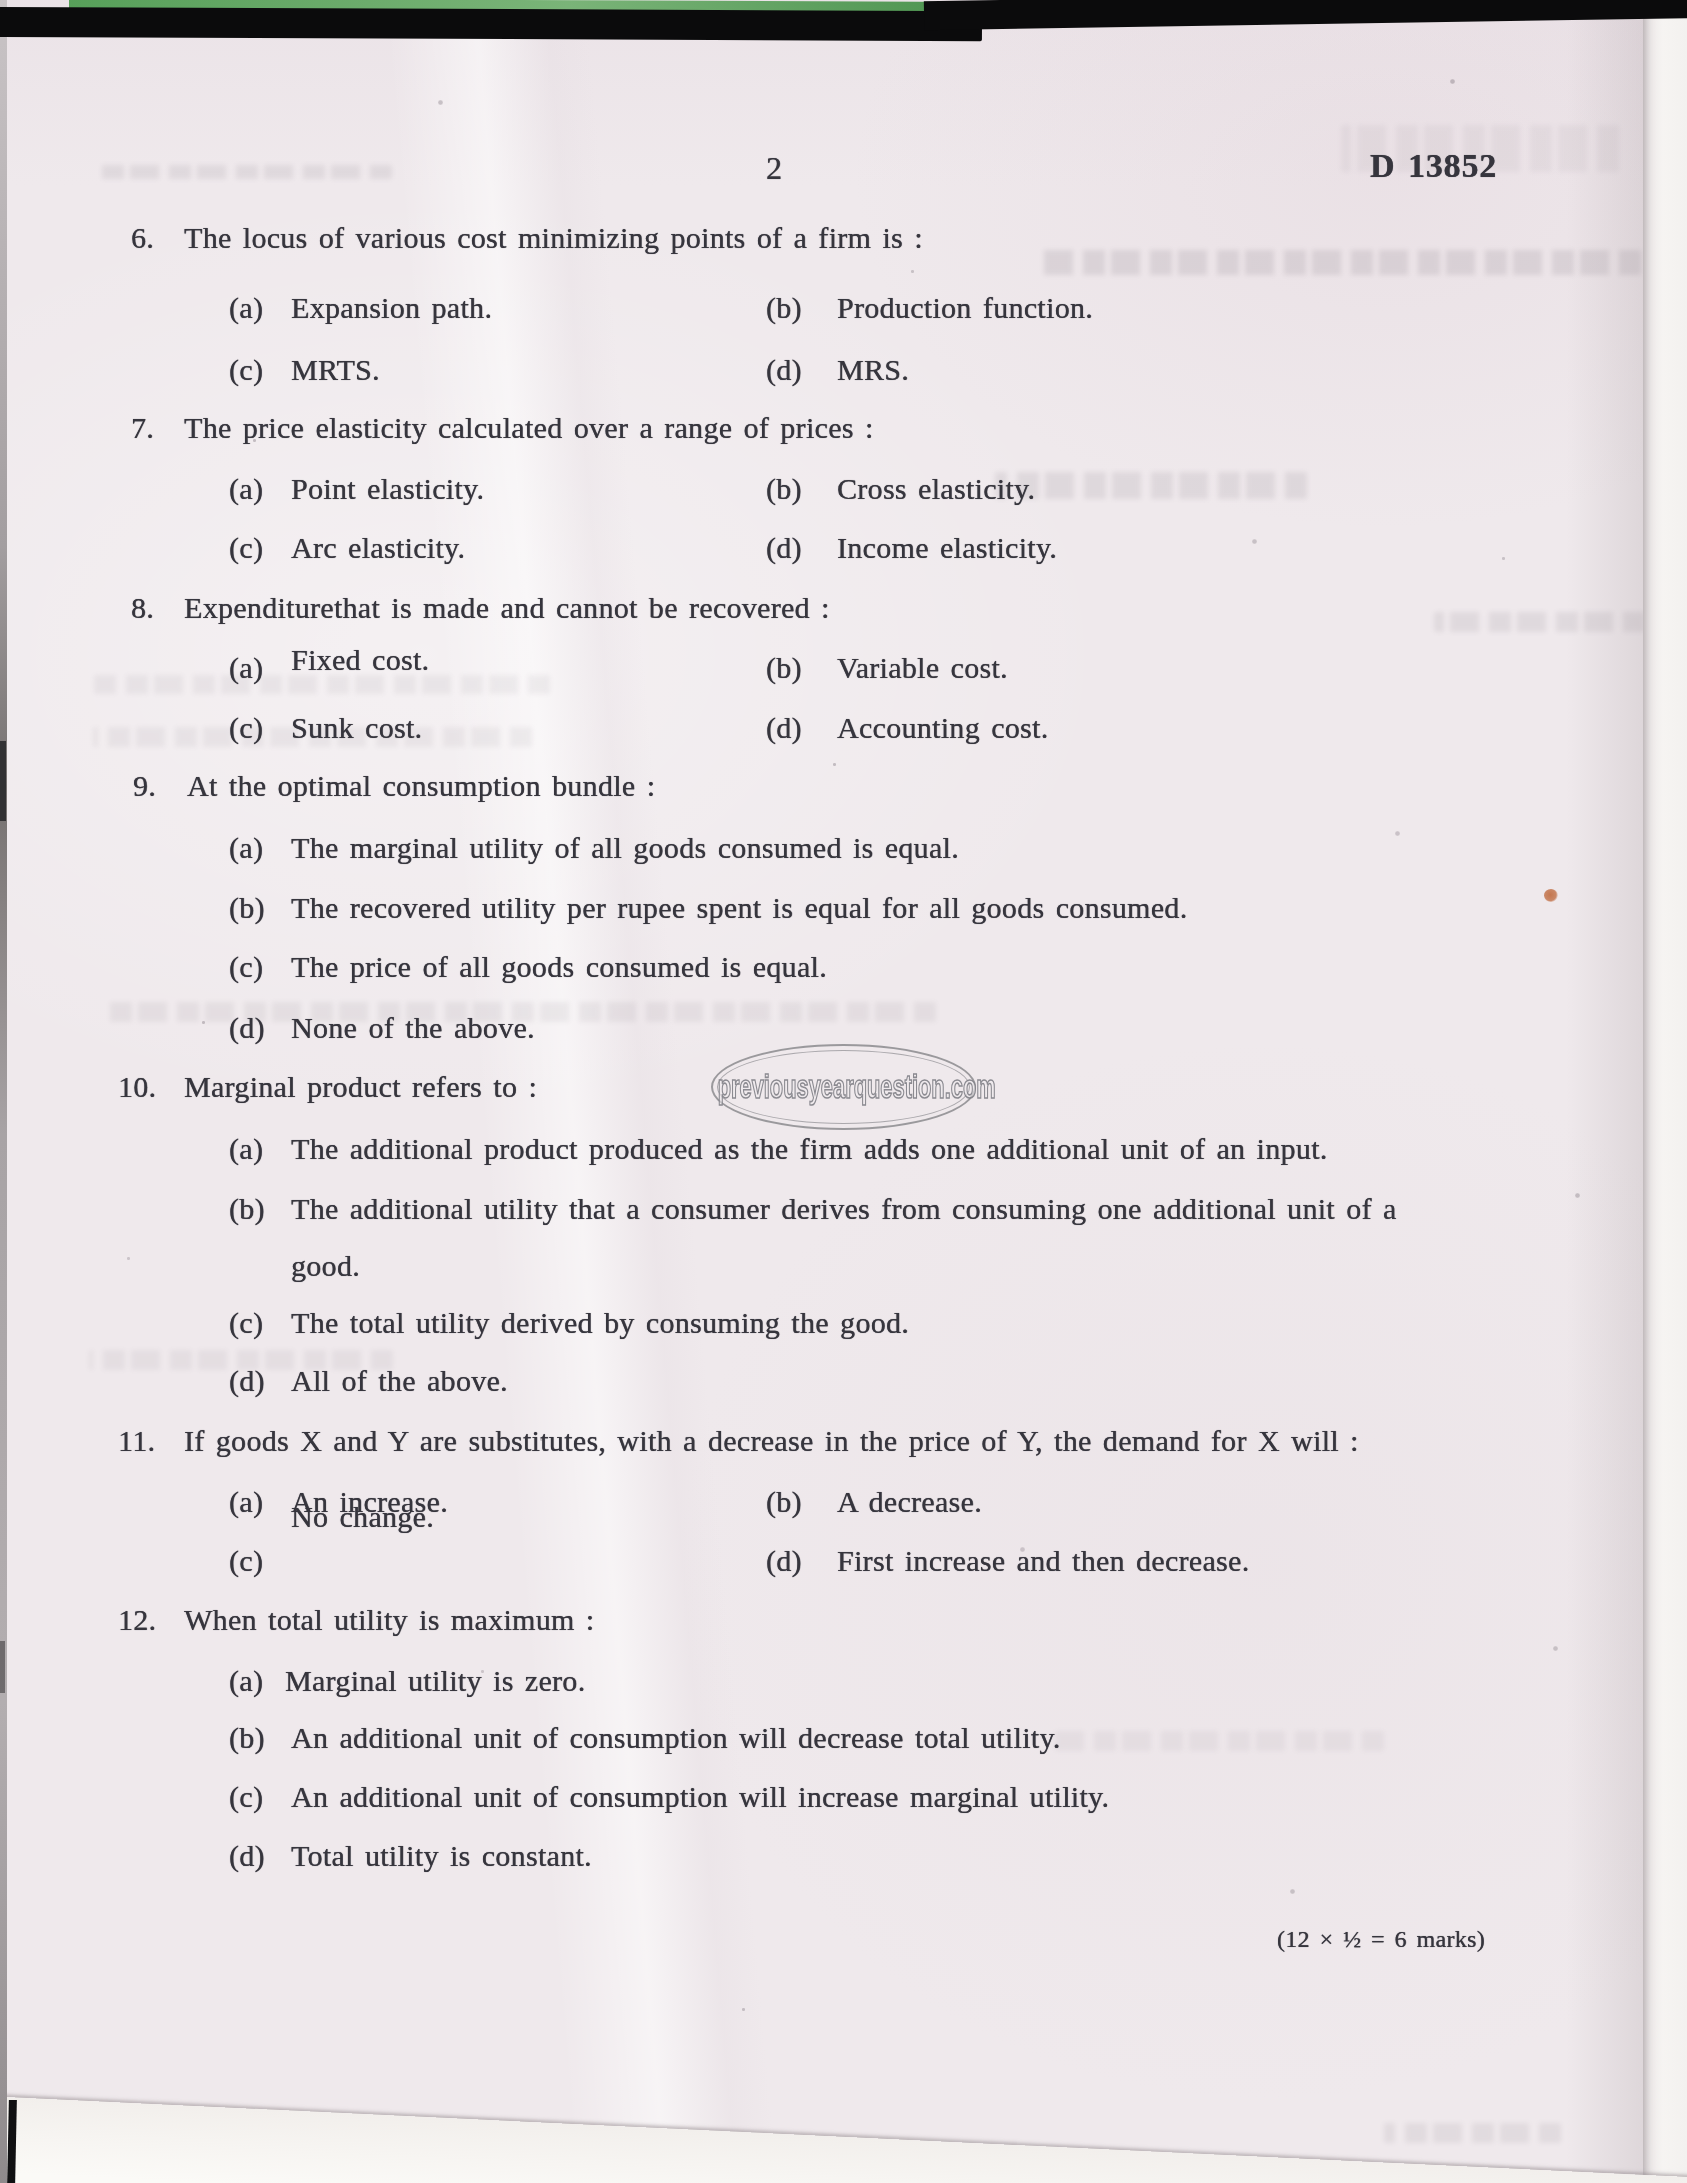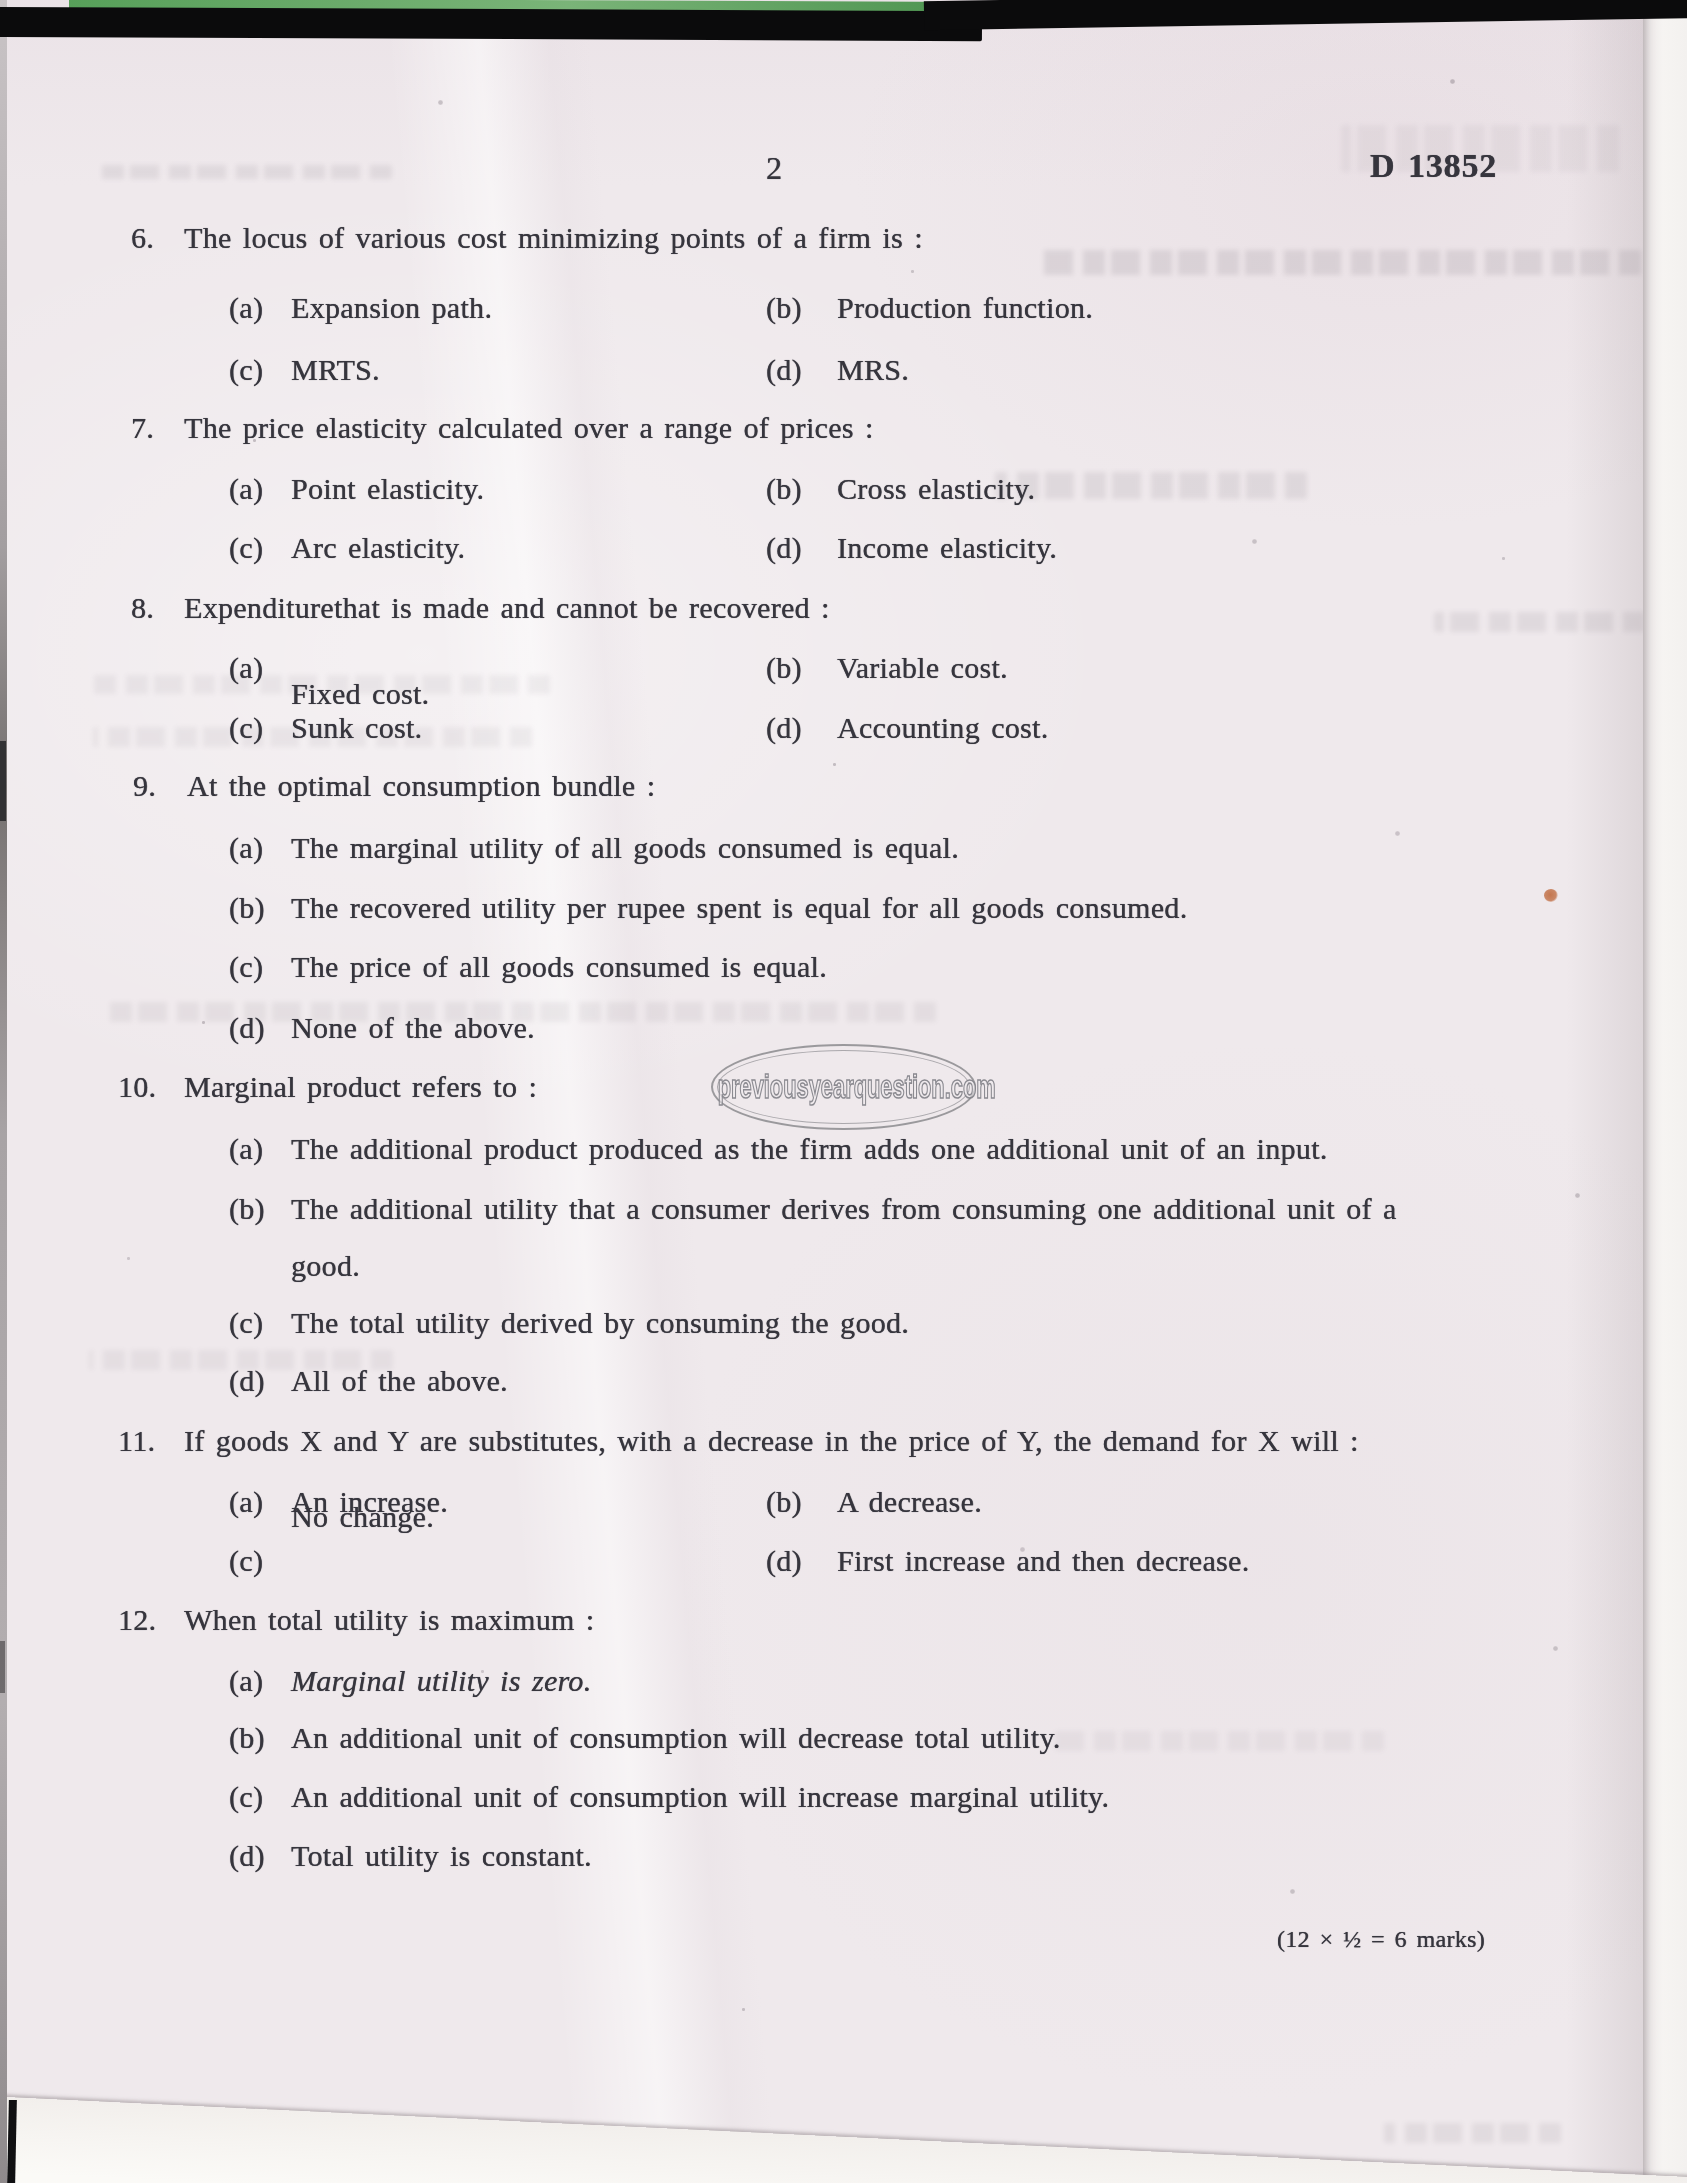--- a/index.html
+++ b/index.html
@@ -140,21 +140,21 @@
         <div class="tline ink otext" style="left: 837px; top: 472px;">Cross elasticity.</div>
         <div class="tline ink olabel" style="left: 229px; top: 531px;">(c)</div>
         <div class="tline ink otext" style="left: 291px; top: 531px;">Arc elasticity.</div>
         <div class="tline ink olabel" style="left: 766px; top: 531px;">(d)</div>
         <div class="tline ink otext" style="left: 837px; top: 531px;">Income elasticity.</div>
       </div>
       <div>
         <div class="tline ink qnum" style="left: 131px; top: 591px;">8.</div>
         <div class="tline ink qtext" style="left: 184px; top: 591px;">Expenditurethat is made and cannot be recovered :</div>
         <div class="tline ink olabel" style="left: 229px; top: 651px;">(a)</div>
-        <div class="tline ink otext" style="left: 291px; top: 677px; text-align: center;">Fixed cost.</div>
+        <div class="tline ink otext" style="left: 291px; top: 643px; text-align: center;">Fixed cost.</div>
         <div class="tline ink olabel" style="left: 766px; top: 651px;">(b)</div>
         <div class="tline ink otext" style="left: 837px; top: 651px;">Variable cost.</div>
         <div class="tline ink olabel" style="left: 229px; top: 711px;">(c)</div>
         <div class="tline ink otext" style="left: 291px; top: 711px;">Sunk cost.</div>
         <div class="tline ink olabel" style="left: 766px; top: 711px;">(d)</div>
         <div class="tline ink otext" style="left: 837px; top: 711px;">Accounting cost.</div>
       </div>
       <div>
         <div class="tline ink qnum" style="left: 133px; top: 769px;">9.</div>
         <div class="tline ink qtext" style="left: 187px; top: 769px;">At the optimal consumption bundle :</div>
@@ -189,21 +189,21 @@
         <div class="tline ink otext" style="left: 837px; top: 1485px;">A decrease.</div>
         <div class="tline ink olabel" style="left: 229px; top: 1544px;">(c)</div>
         <div class="tline ink otext" style="left: 291px; top: 1500px;">No change.</div>
         <div class="tline ink olabel" style="left: 766px; top: 1544px;">(d)</div>
         <div class="tline ink otext" style="left: 837px; top: 1544px;">First increase and then decrease.</div>
       </div>
       <div>
         <div class="tline ink qnum" style="left: 118px; top: 1603px;">12.</div>
         <div class="tline ink qtext" style="left: 184px; top: 1603px;">When total utility is maximum :</div>
         <div class="tline ink olabel" style="left: 229px; top: 1664px;">(a)</div>
-        <div class="tline ink otext" style="left: 291px; top: 1664px; font-style: italic;">Marginal utility is zero.</div>
+        <div class="tline ink otext" style="left: 285px; top: 1664px;">Marginal utility is zero.</div>
         <div class="tline ink olabel" style="left: 229px; top: 1721px;">(b)</div>
         <div class="tline ink otext" style="left: 291px; top: 1721px;">An additional unit of consumption will decrease total utility.</div>
         <div class="tline ink olabel" style="left: 229px; top: 1780px;">(c)</div>
         <div class="tline ink otext" style="left: 291px; top: 1780px; text-align: center;">An additional unit of consumption will increase marginal utility.</div>
         <div class="tline ink olabel" style="left: 229px; top: 1839px;">(d)</div>
         <div class="tline ink otext" style="left: 291px; top: 1839px;">Total utility is constant.</div>
       </div>
     </div>
 
   <div class="tline ink marksnote">(12 × ½ = 6 marks)</div>

